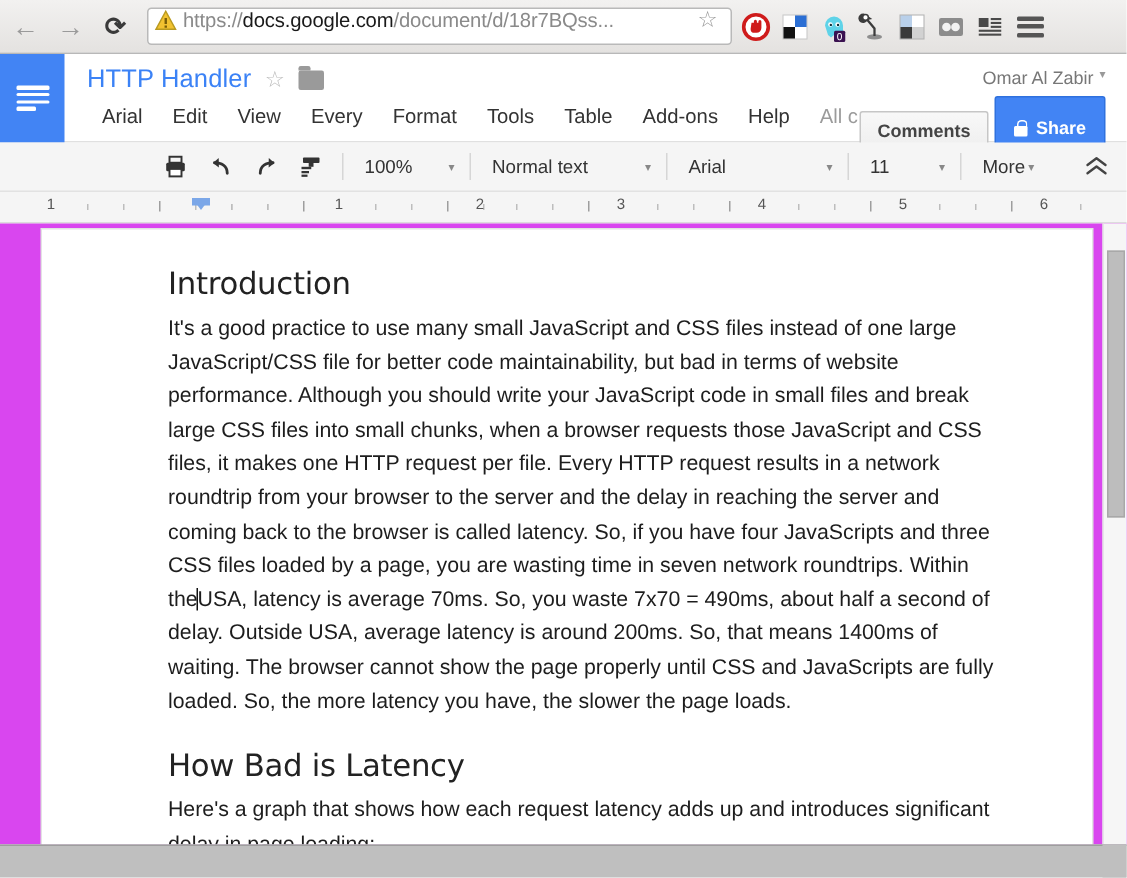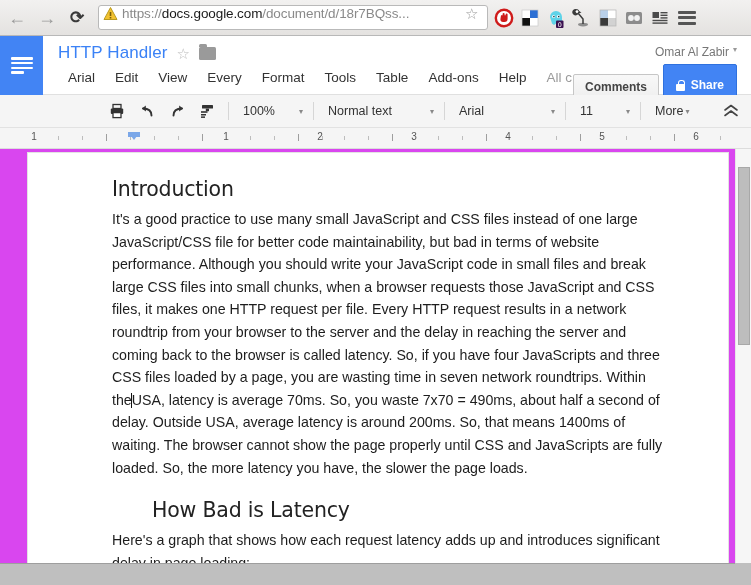--- a/index.html
+++ b/index.html
@@ -224,21 +224,21 @@
     font-size: 20.5px; font-weight: normal;
     color: #222; margin: 0 0 7px 0;
     letter-spacing: -0.2px;
   }
   p.doc-p {
     font-family: "Liberation Sans", sans-serif;
     font-size: 14.2px; line-height: 22.6px;
     color: #1d1d1d; margin: 0;
     text-align: left;
   }
-  #section-2 { margin-top: 19px; margin-left: 40px; }
+  #section-2 { margin-top: 19px; }
   #para-2 { margin-top: 0; }
   .caret {
     display: inline-block;
     width: 1px; height: 15px;
     background: #111;
     vertical-align: -3px;
     margin: 0 -0.5px;
   }
 
   

